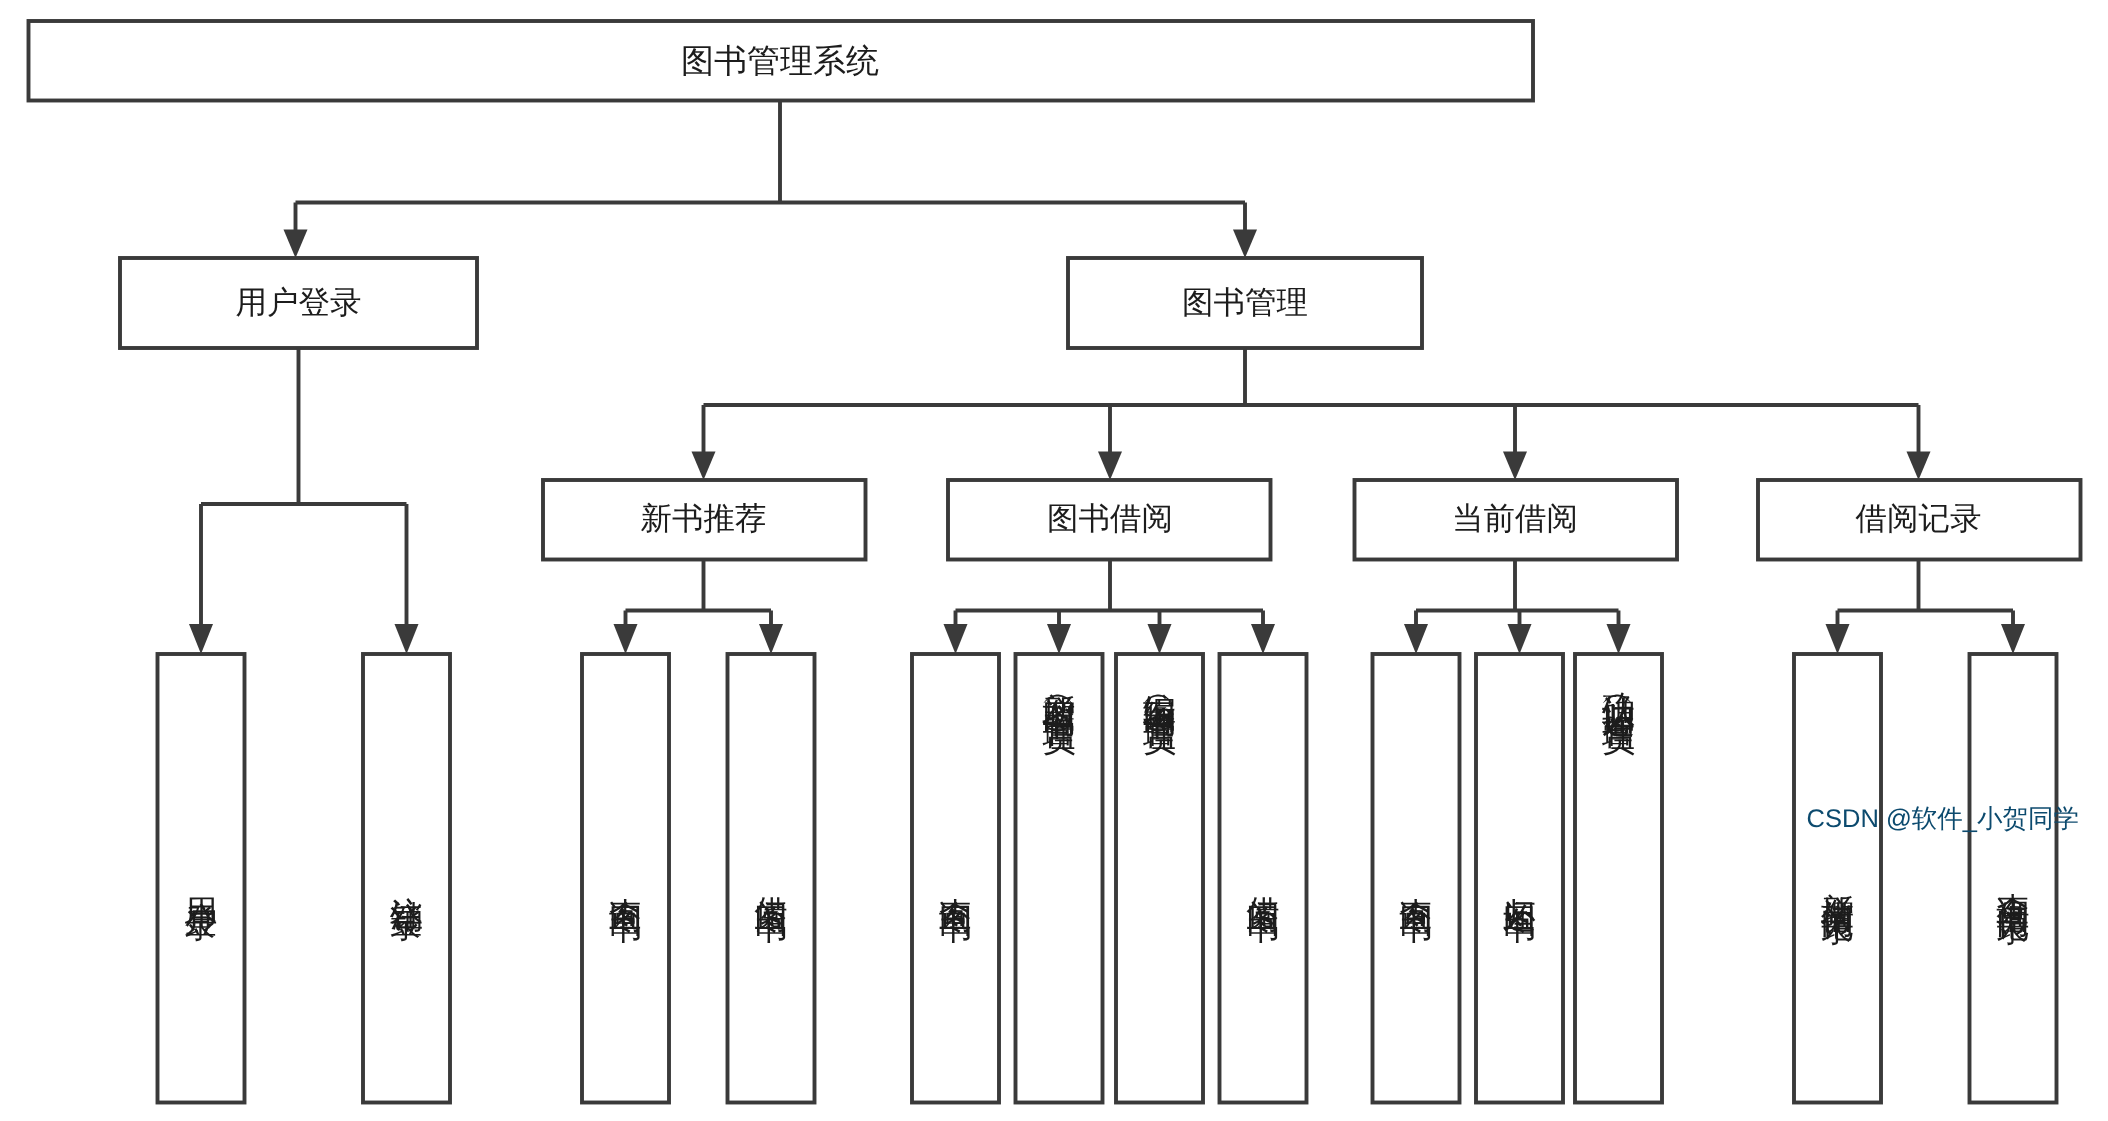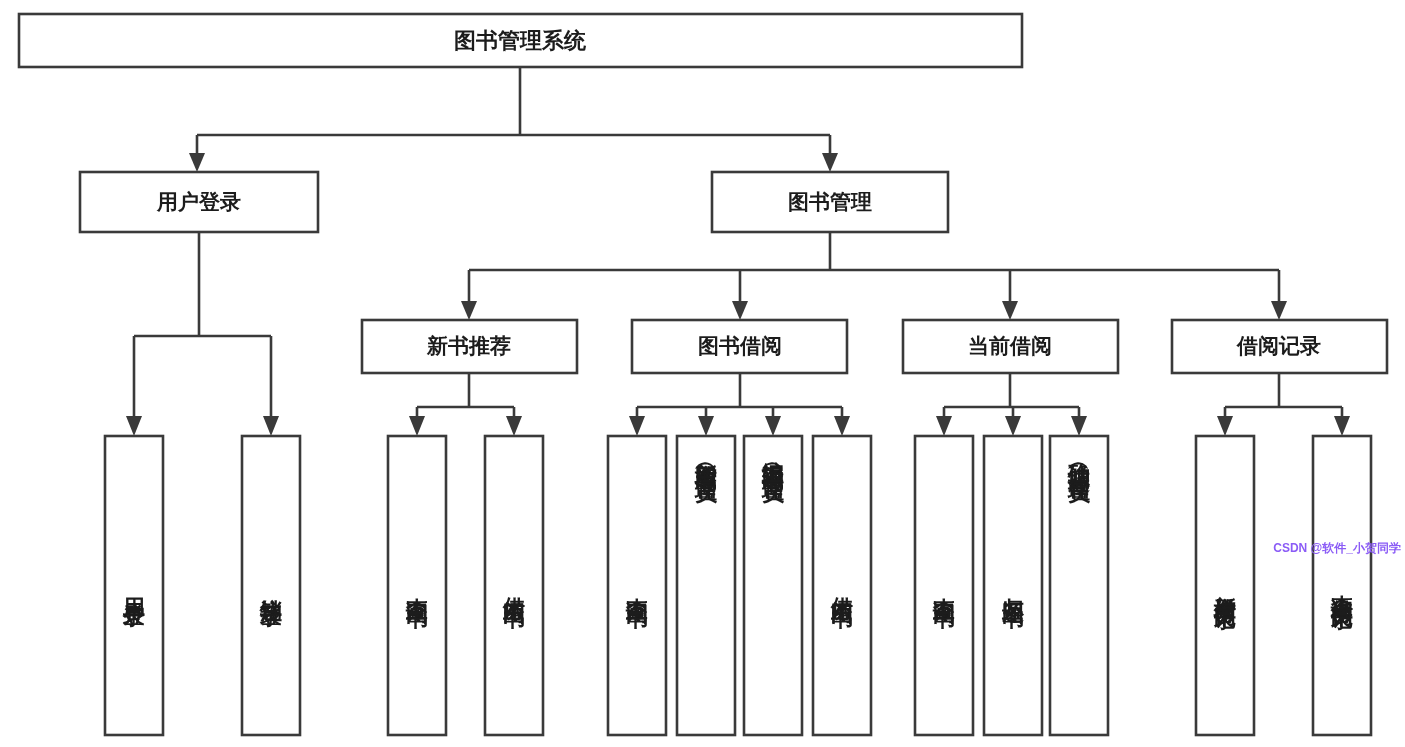--- a/index.html
+++ b/index.html
@@ -11,21 +11,20 @@
     width: 1405px;
     height: 747px;
     font-family: "Liberation Sans", "DejaVu Sans", sans-serif;
     overflow: hidden;
   }
   #diagram-root {
     position: relative;
     width: 1405px;
     height: 561px;
     background: #ffffff;
-    font-weight: bold;
   }
   svg#flow-svg {
     position: absolute;
     left: 0;
     top: 0;
     width: 1405px;
     height: 747px;
     display: block;
   }
   .node-box {
@@ -69,25 +68,25 @@
     text-orientation: upright;
     font-family: "Liberation Sans", "DejaVu Sans", sans-serif;
     font-size: 22px;
     line-height: 1.0;
     color: #1c1c1c;
     letter-spacing: 3px;
     white-space: nowrap;
   }
   #watermark {
     position: absolute;
-    right: 4px;
+    right: 19px;
     bottom: 4px;
     font-family: "Liberation Sans", "DejaVu Sans", sans-serif;
-    font-size: 12px;
-    color: #8b5cf6;
+    font-size: 17px;
+    color: #0c4a6e;
     white-space: nowrap;
     user-select: none;
   }
 </style>
 </head>
 <body>
 
 <div id="diagram-root">
 
   <svg id="flow-svg" viewBox="0 0 1405 747">

